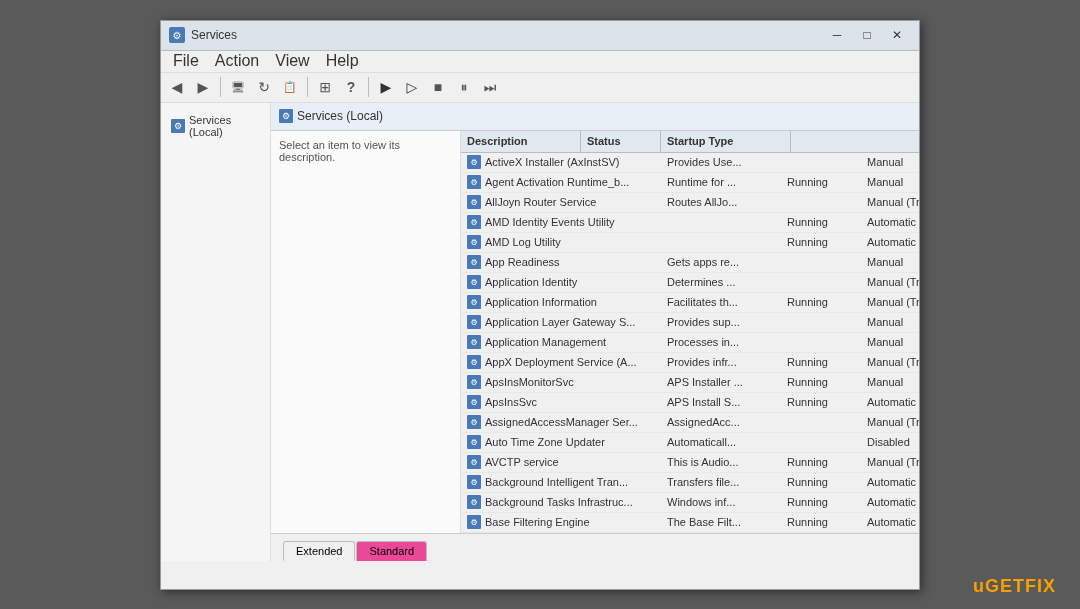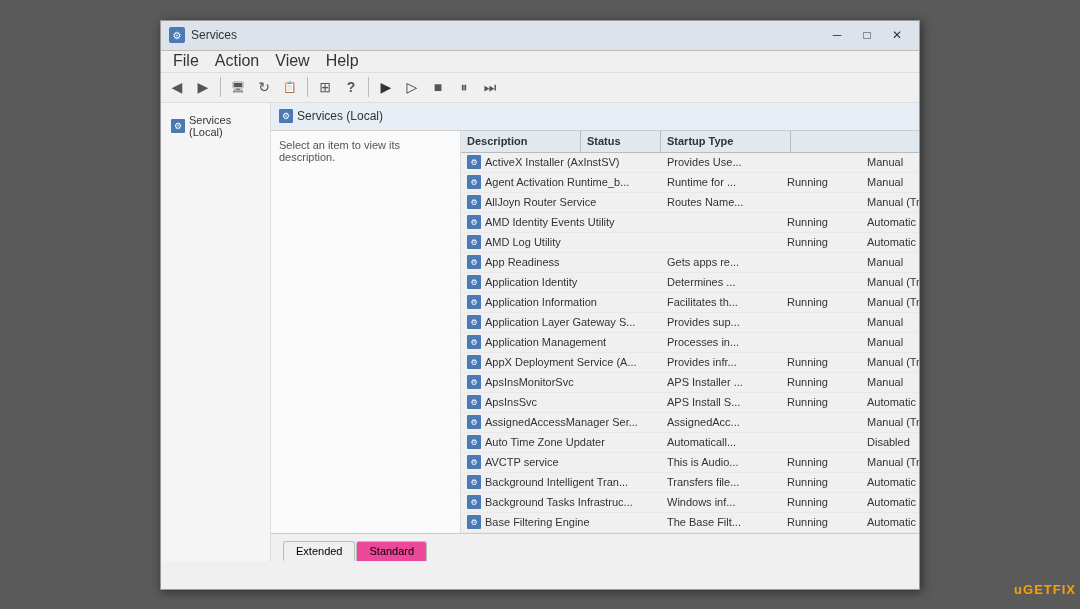--- a/index.html
+++ b/index.html
@@ -282,22 +282,22 @@
       border-radius: 3px 3px 0 0;
     }
     .tab.active {
       background: #f0f0f0;
       border-bottom: 1px solid #f0f0f0;
       font-weight: 500;
     }
     .watermark {
       position: absolute;
       bottom: 12px;
-      right: 4px;
-      font-size: 13px;
+      right: 24px;
+      font-size: 18px;
       font-weight: bold;
       color: #888;
       letter-spacing: 1px;
     }
     .watermark span { color: #f8a000; }
   </style>
 </head>
 <body>
 
 <div class="desktop-bg"></div>
@@ -391,21 +391,21 @@
                 </div>
                 <div class="td td-desc">Runtime for ...</div>
                 <div class="td td-status">Running</div>
                 <div class="td td-startup">Manual</div>
               </div>
               <div class="tr">
                 <div class="td td-name">
                   <div class="service-icon">⚙</div>
                   <span>AllJoyn Router Service</span>
                 </div>
-                <div class="td td-desc">Routes Name...</div>
+                <div class="td td-desc">Routes AllJo...</div>
                 <div class="td td-status"></div>
                 <div class="td td-startup">Manual (Trigg...</div>
               </div>
               <div class="tr">
                 <div class="td td-name">
                   <div class="service-icon">⚙</div>
                   <span>AMD Identity Events Utility</span>
                 </div>
                 <div class="td td-desc"></div>
                 <div class="td td-status">Running</div>

